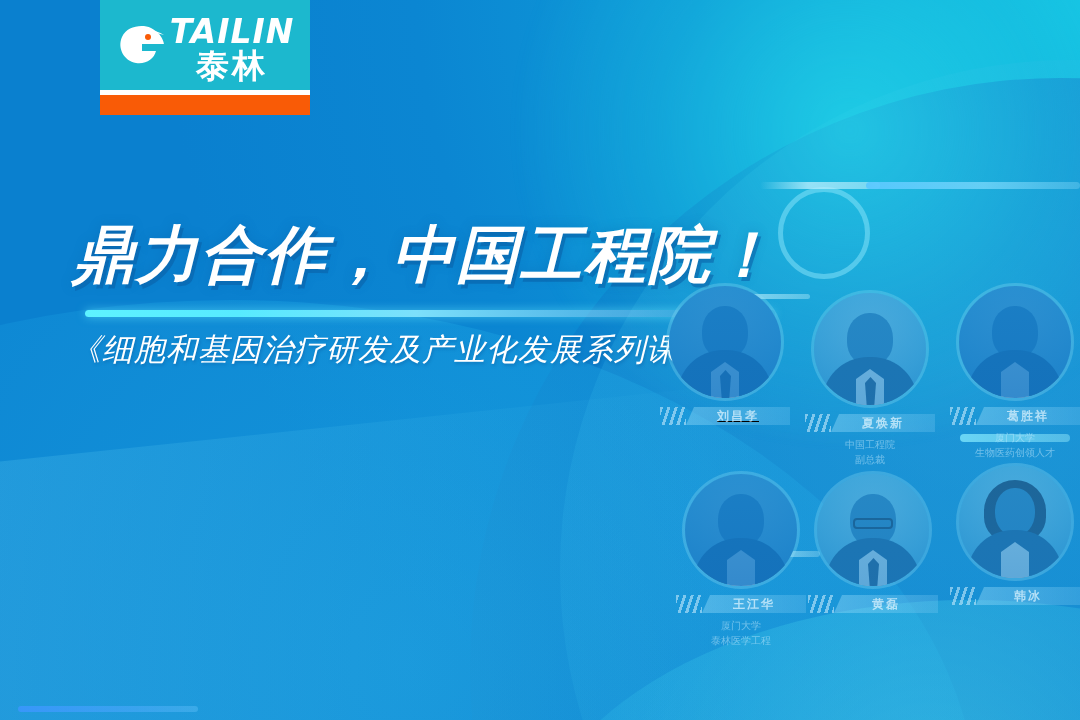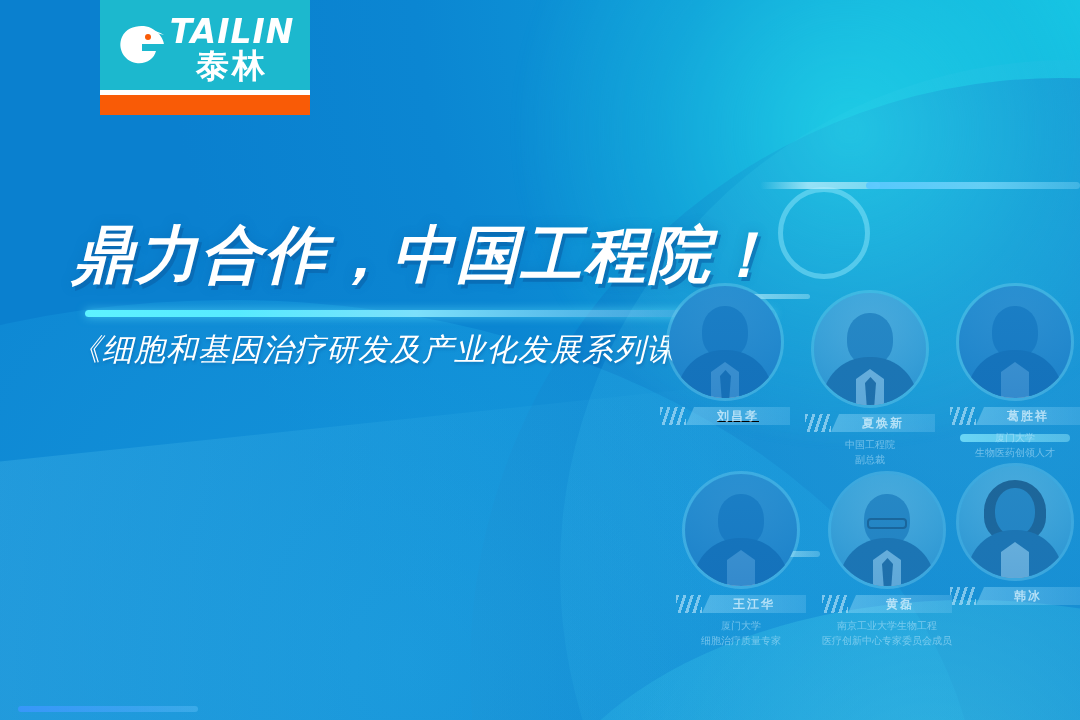--- a/index.html
+++ b/index.html
@@ -480,43 +480,39 @@
         <div class="av-veil strong"></div>
       </div>
       <div class="nameplate">
         <div class="hatch"></div>
         <div class="nameband">
             <span class="name">王江华</span>
           </div>
       </div>
       <div class="affil">
         <div>厦门大学</div>
-        <div>细胞治疗质量专家</div>
-      </div>
-    </div>
-
-    <div class="person" style="left:162px; top:188px;">
+        <div>泰林医学工程</div>
+      </div>
+    </div>
+
+    <div class="person" style="left:148px; top:188px;">
       <div class="avatar">
         <div class="av-head"></div>
           <div class="av-body"></div>
           <div class="av-shirt"></div>
           <div class="av-tie"></div>
         <div class="av-glasses"></div>
         <div class="av-veil"></div>
       </div>
       <div class="nameplate">
         <div class="hatch"></div>
         <div class="nameband">
             <span class="name">黄磊</span>
           </div>
       </div>
-      <div class="affil">
-        <div>南京工业大学生物工程</div>
-        <div>医疗创新中心专家委员会成员</div>
-      </div>
     </div>
 
     <div class="person" style="left:290px; top:180px;">
       <div class="avatar">
         <div class="av-hair-f"></div>
           <div class="av-face-f"></div>
           <div class="av-body"></div>
           <div class="av-shirt"></div>
         <div class="av-veil"></div>
       </div>

